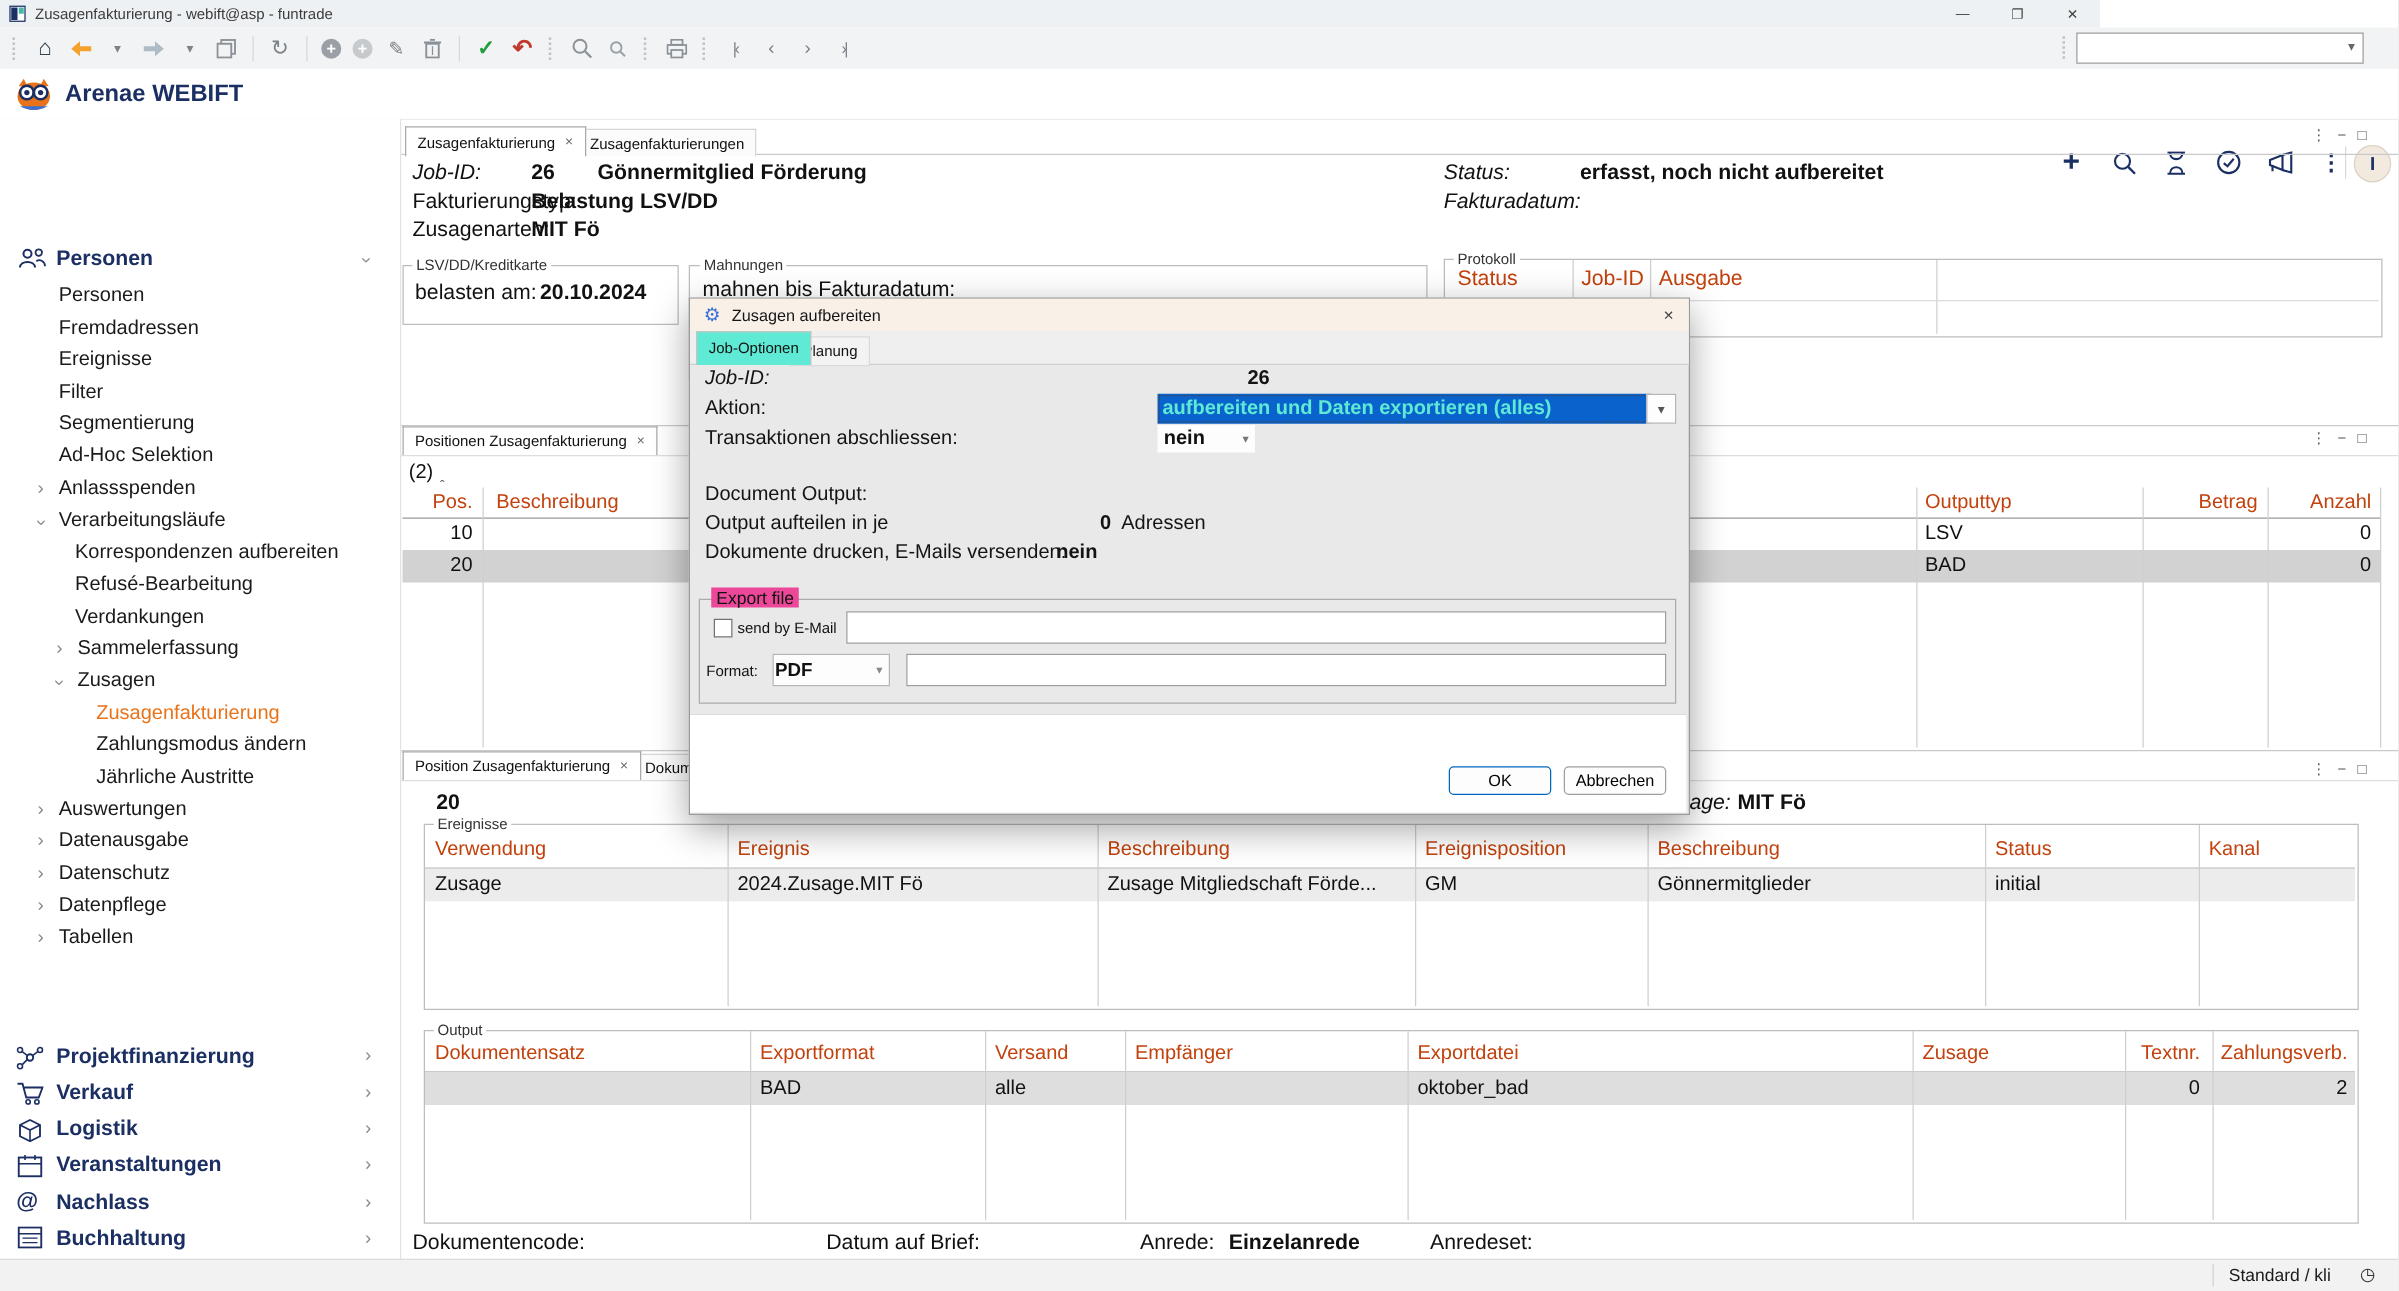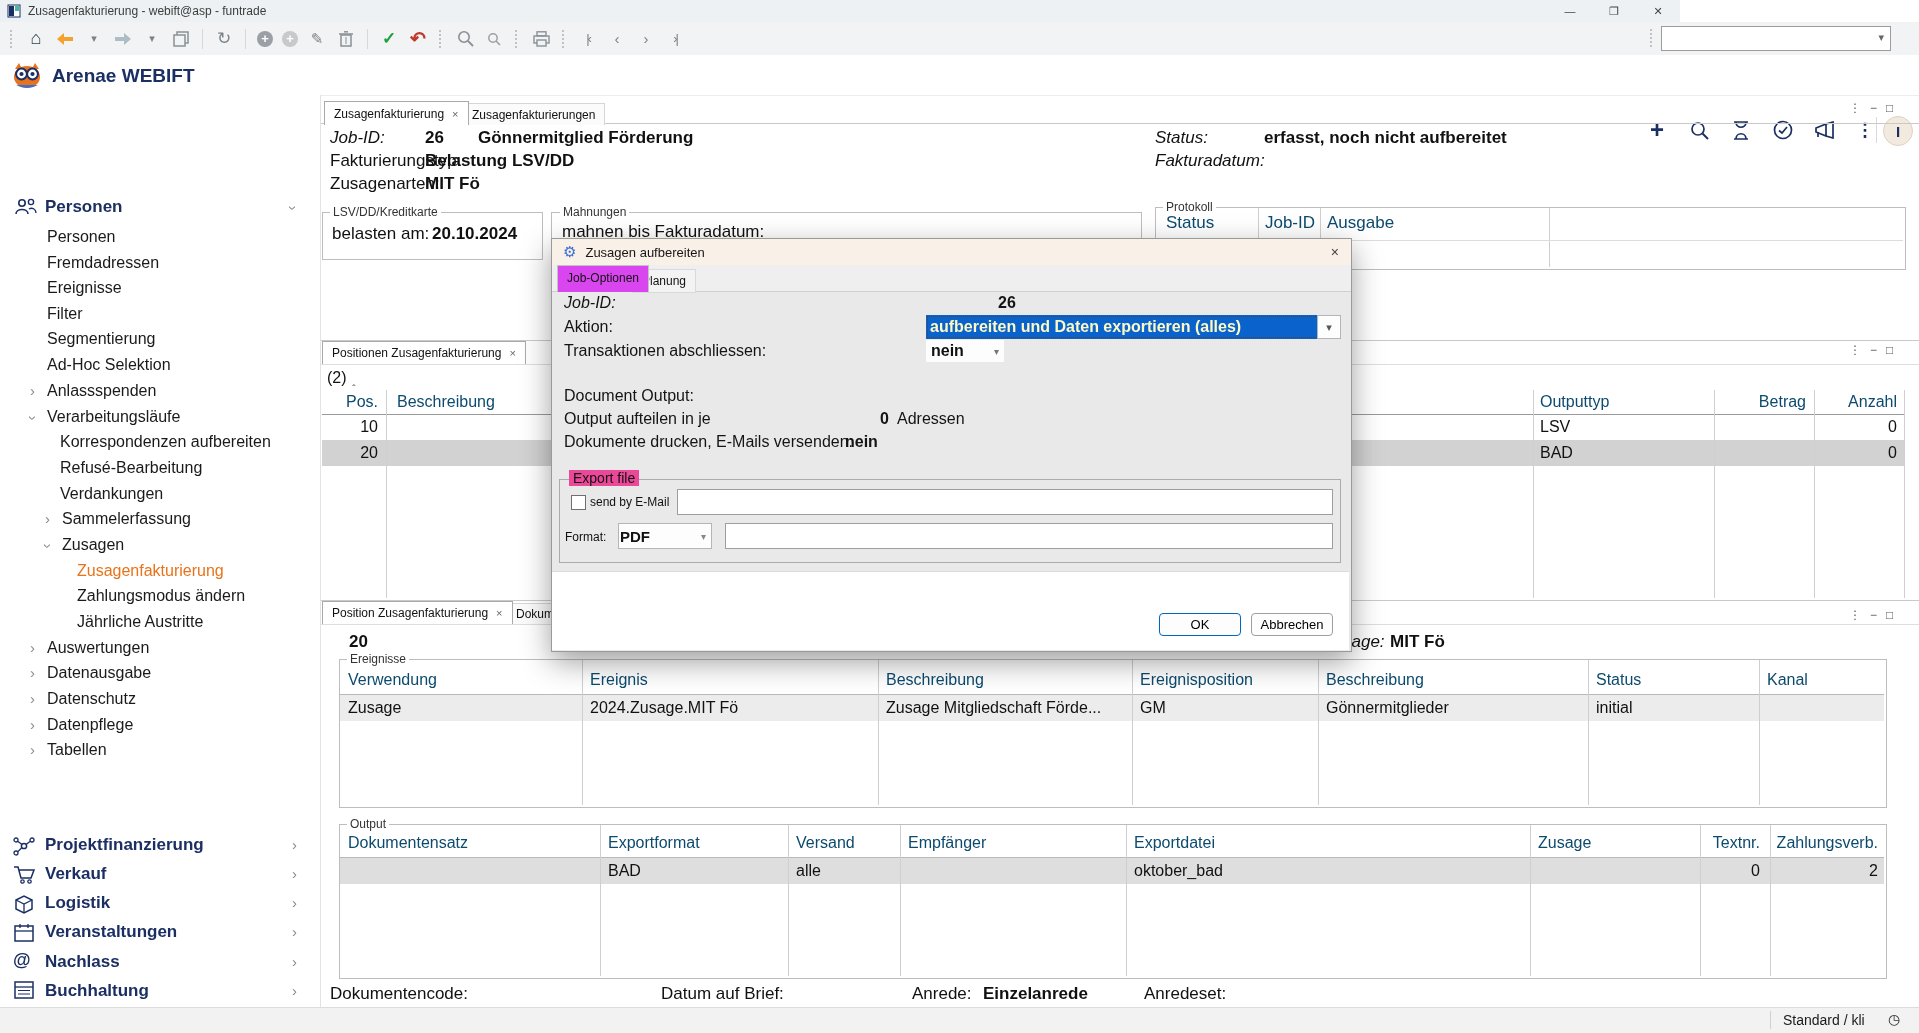--- a/index.html
+++ b/index.html
@@ -32,33 +32,33 @@
   .trow{position:absolute;height:22px;line-height:22px;white-space:nowrap;cursor:default}
   
   .doc-tab{position:absolute;height:23px;display:flex;align-items:center;gap:8px;padding:0 9px;
            font-size:12px;background:#fff;border:1px solid #a9a9a9;border-bottom:none;z-index:2}
   .doc-tab.inactive{background:#fbfbfb;border-color:#d6d6d6;z-index:1}
   .hline{position:absolute;height:1px;background:#c9c9c9}
   .vline{position:absolute;width:1px;background:#cfcfcf}
   .legend{position:absolute;font-size:12px;color:#333;background:#fff;padding:0 3px;z-index:2}
   .fieldset{position:absolute;border:1px solid #bdbdbd}
   .cell{position:absolute;font-size:16px;white-space:nowrap}
-  .hcell{position:absolute;font-size:16px;color:#0c4a6e;white-space:nowrap}
+  .hcell{position:absolute;font-size:16px;color:#c2410c;white-space:nowrap}
   .caret{position:absolute;font-size:11px;color:#555}
   .rowstripe{position:absolute;height:26px}
   .panel-icons{position:absolute;display:flex;gap:9px;color:#5c5c5c;font-size:12px;align-items:center}
   
   .dialog{position:absolute;left:551px;top:238px;width:799px;height:412px;background:#e9e9e9;
           border:1px solid #9a9a9a;box-shadow:0 10px 28px rgba(0,0,0,.38);z-index:50}
   .dlg-title{position:absolute;left:0;top:0;right:0;height:26px;background:#f9f0e8;
              display:flex;align-items:center;font-size:13px;color:#161616}
   .dlg-tabs{position:absolute;left:0;top:26px;right:0;height:26px;background:#efefef;
             border-bottom:1px solid #cfcfcf}
   .dlg-tab{position:absolute;font-size:12px;padding:0 9px;height:25px;line-height:25px}
-  .dlg-tab.active{background:#d946ef;border:1px solid #c3c3c3;border-bottom:none;height:26px;z-index:2}
+  .dlg-tab.active{background:#5eead4;border:1px solid #c3c3c3;border-bottom:none;height:26px;z-index:2}
   .dlg-tab.inactive{background:#f3f3f3;border:1px solid #dadada;height:22px;line-height:22px;top:4px}
   .dlg-lbl{position:absolute;font-size:16px;color:#141414;white-space:nowrap}
   .dlg-input{position:absolute;background:#fff;border:1px solid #9e9e9e;font-size:14px;
              font-family:"Liberation Sans",sans-serif;padding:0 4px}
   .btn{position:absolute;height:23px;background:#fdfdfd;border-radius:4px;font-size:13px;
        font-family:"Liberation Sans",sans-serif;display:flex;align-items:center;justify-content:center}
   
   .statusbar{position:absolute;left:0;bottom:0;width:1919px;height:25px;background:#f2f2f2;
              border-top:1px solid #dcdcdc}
   svg{display:block}
@@ -484,21 +484,21 @@
     <div class="dlg-tabs">
       <span class="dlg-tab active" style="left:5px;top:0">Job-Optionen</span>
       <span class="dlg-tab inactive" style="left:80px">Planung</span>
     </div>
 
     <span class="dlg-lbl" style="left:12px;top:55px;font-style:italic">Job-ID:</span>
     <span class="dlg-lbl" style="left:446px;top:55px;font-weight:bold">26</span>
 
     <span class="dlg-lbl" style="left:12px;top:79px">Aktion:</span>
     <span class="abs" style="left:374px;top:76px;width:391px;height:24px;background:#0a63cc;outline:1px dotted #444;outline-offset:-2px;
-                 color:#fef9c3;font-weight:bold;font-size:16px;line-height:24px;padding-left:4px;white-space:nowrap;overflow:hidden">aufbereiten und Daten exportieren (alles)</span>
+                 color:#5eead4;font-weight:bold;font-size:16px;line-height:24px;padding-left:4px;white-space:nowrap;overflow:hidden">aufbereiten und Daten exportieren (alles)</span>
     <span class="abs" style="left:765px;top:76px;width:24px;height:24px;background:#fdfdfd;border:1px solid #b5b5b5;box-sizing:border-box;
                  display:flex;align-items:center;justify-content:center;font-size:11px;color:#555">▾</span>
 
     <span class="dlg-lbl" style="left:12px;top:103px">Transaktionen abschliessen:</span>
     <span class="abs" style="left:374px;top:101px;width:78px;height:22px;background:#fdfdfd;display:flex;align-items:center">
       <span style="margin-left:5px;font-size:16px;font-weight:bold">nein</span>
       <span style="margin-left:auto;margin-right:5px;font-size:10px;color:#777">▾</span>
     </span>
 
     <span class="dlg-lbl" style="left:12px;top:148px">Document Output:</span>

